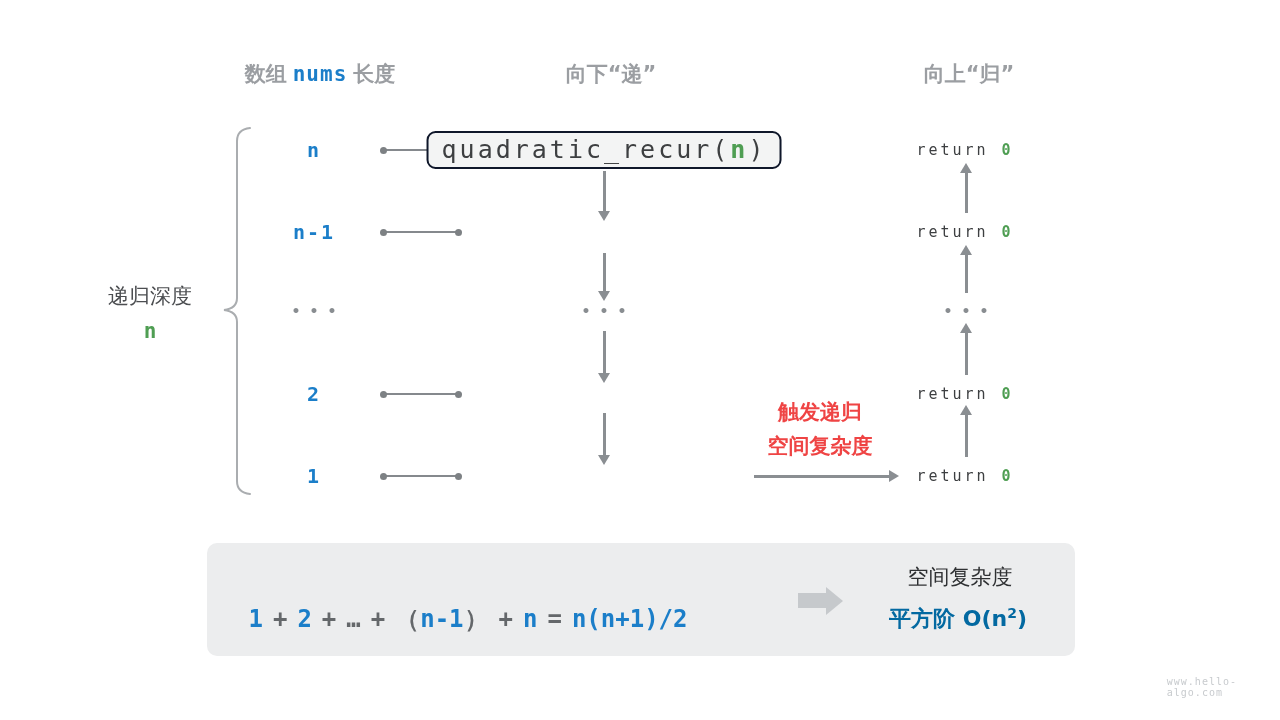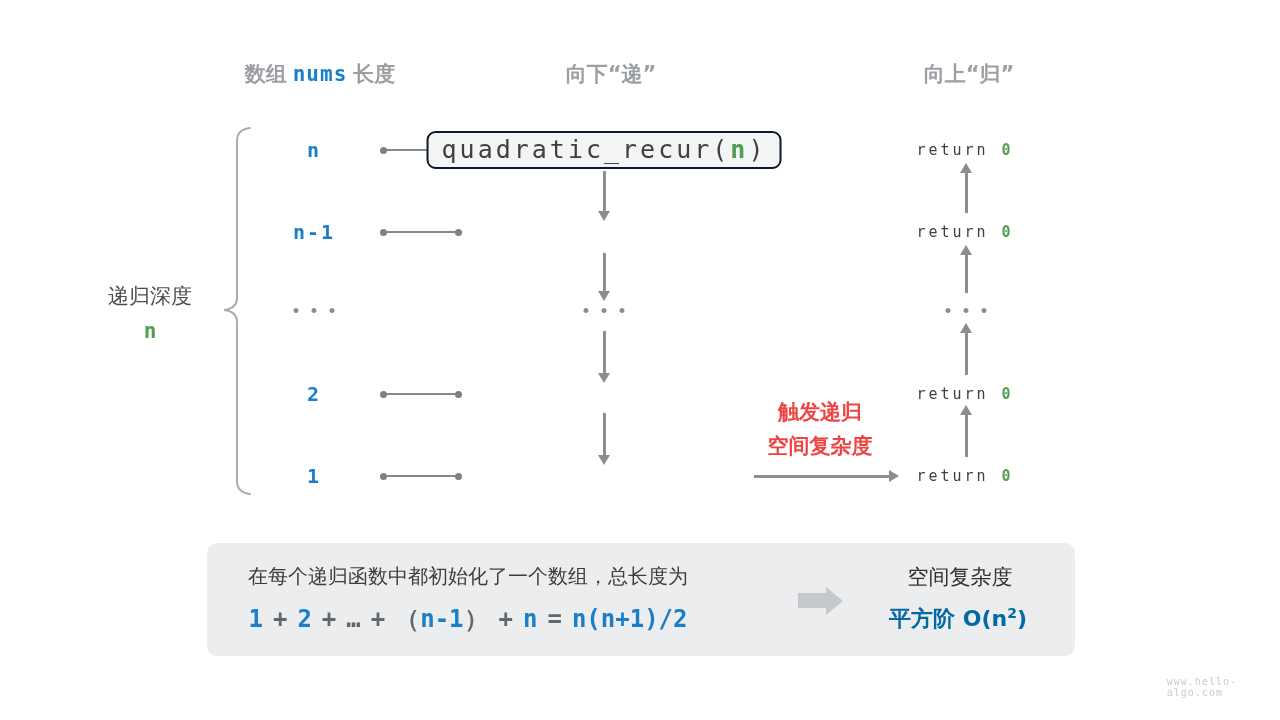--- a/index.html
+++ b/index.html
@@ -123,21 +123,20 @@
   <div class="abs arrow-v up" style="left:965px; top:253px; height:40px;"></div>
   <div class="abs arrow-v up" style="left:965px; top:331px; height:44px;"></div>
   <div class="abs arrow-v up" style="left:965px; top:413px; height:44px;"></div>
 
   <div class="abs arrow-h" style="left:754px; top:475px; width:136px;"></div>
 
   <div class="abs center note" style="left:820px; top:412px;">触发递归</div>
   <div class="abs center note" style="left:820px; top:446px;">空间复杂度</div>
 
   <div class="abs panel" style="left:207px; top:543px; width:868px; height:113px;"></div>
-  <div class="abs center panel-line1" style="left:468px; top:576px;">在每个递归函数中都初始化了一个数组，总长度为</div>
   <div class="abs center eq" style="left:468px; top:619px;"><span class="num">1</span><span class="op">+</span><span class="num">2</span><span class="op">+</span><span class="op">…</span><span class="op">+</span><span class="op">（</span><span class="num tight">n-1</span><span class="op tight">）</span><span class="op">+</span><span class="num">n</span><span class="op">=</span><span class="num">n(n+1)/2</span></div>
 
   <div class="abs block-arrow" style="left:798px; top:593px;"></div>
 
   <div class="abs center panel-title" style="left:960px; top:577px;">空间复杂度</div>
   <div class="abs center panel-value" style="left:958px; top:619px;"><span>平方阶 O(n</span><sup>2</sup><span>)</span></div>
 
   <div class="abs mono watermark" style="left:1237px; top:687px;">www.hello-algo.com</div>
 
 </div>

